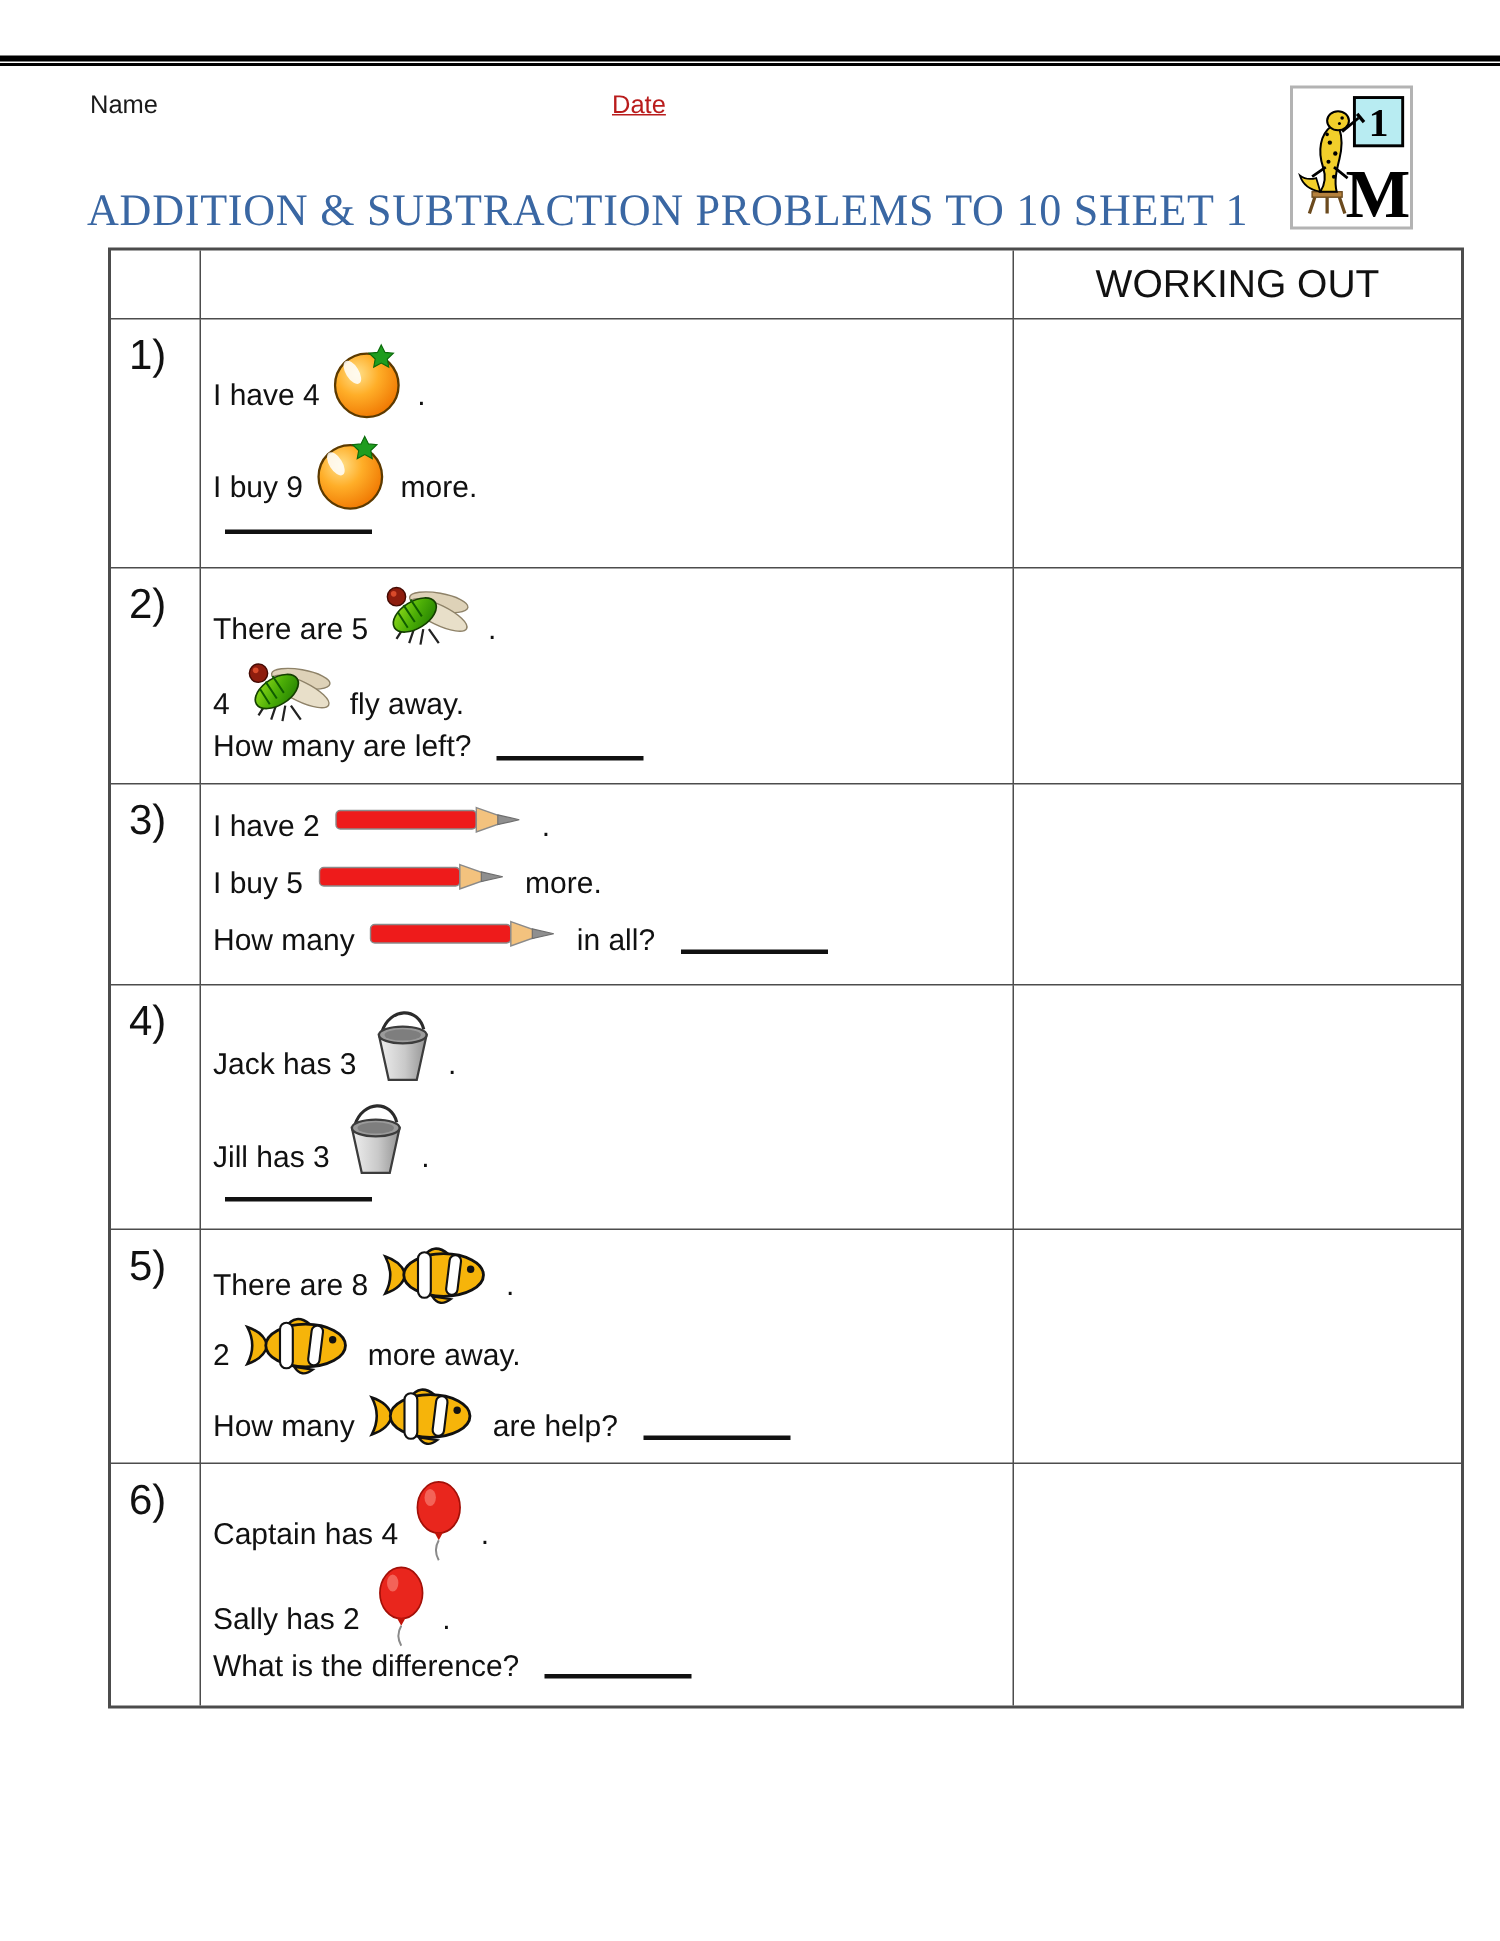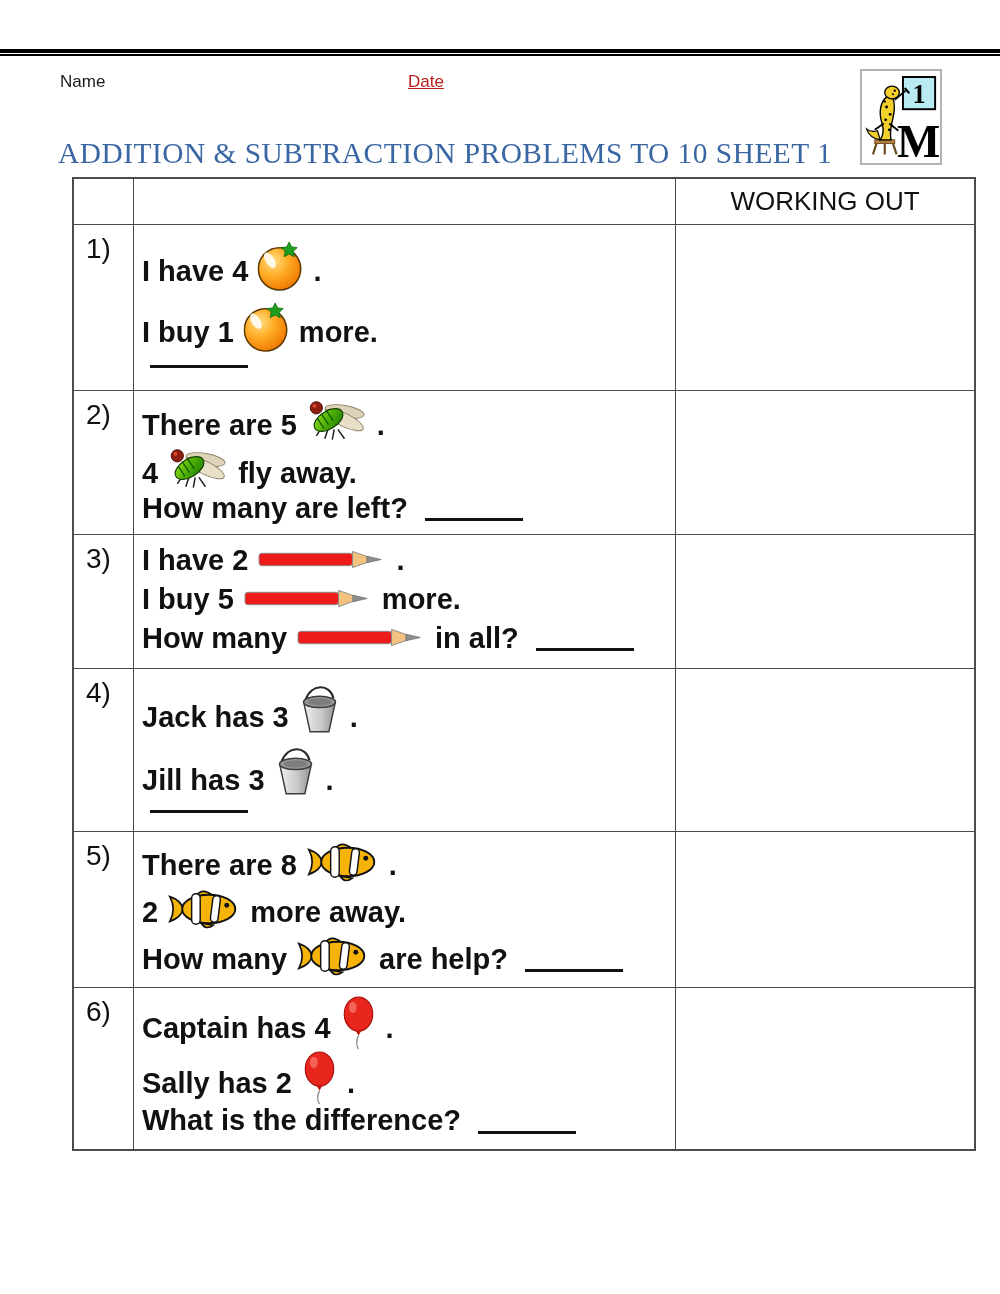--- a/index.html
+++ b/index.html
@@ -1,17 +1,17 @@
 <!DOCTYPE html>
 <html><head>
 <meta charset="utf-8">
 <style>
   html,body{margin:0;padding:0;background:#fff;}
   .page{position:relative;width:1000px;height:1212px;background:#ffffff;
-        font-family:"Liberation Sans", sans-serif;color:#111;overflow:hidden;margin-top:12px;}
+        font-family:"Liberation Sans", sans-serif;color:#111;overflow:hidden;}
 
   .top-rule{position:absolute;top:37px;left:0;width:1000px;height:1px;
             border-top:4px solid #000;border-bottom:2px solid #000;}
 
   .name-label{position:absolute;left:60px;top:60px;font-size:17px;color:#1a1a1a;}
   .date-label{position:absolute;left:408px;top:60px;font-size:17px;color:#b91c1c;text-decoration:underline;}
 
   .corner-logo{position:absolute;left:860px;top:57px;width:82px;height:96px;
                background:#fff;border:2px solid #b3b3b3;box-sizing:border-box;}
   .corner-logo svg{width:100%;height:100%;}
@@ -28,21 +28,21 @@
   .t-cell{border-right:1.5px solid #4c4c4c;border-bottom:1.5px solid #4c4c4c;
           box-sizing:border-box;overflow:hidden;}
   .last-col{border-right:none;}
   .last-row{border-bottom:none;}
   .hdr{display:flex;align-items:center;justify-content:center;
        font-size:26px;color:#111;}
   .num{font-size:28px;padding:8px 0 0 12px;}
   .prob{display:flex;flex-direction:column;justify-content:space-evenly;
         padding:2px 8px 6px 8px;}
   .line{display:flex;align-items:flex-end;column-gap:9px;
-        font-size:29px;line-height:1.08;white-space:nowrap;font-weight:bold;}
+        font-size:20px;line-height:1.08;white-space:nowrap;}
   .blank{display:inline-block;width:98px;height:4px;border-bottom:3px solid #111;
          margin-left:8px;margin-bottom:3px;}
 
   
   .ic{flex:0 0 auto;display:block;}
   .ic-orange{width:47px;height:52px;margin-bottom:-4px;}
   .ic-fly{width:62px;height:46px;margin-bottom:-2px;}
   .ic-pencil{width:130px;height:21px;margin-bottom:6px;}
   .ic-bucket{width:43px;height:55px;margin-bottom:-2px;}
   .ic-fish{width:74px;height:44px;margin-bottom:-3px;}
@@ -173,21 +173,21 @@
     <div class="t-cell num">1)</div>
     <div class="t-cell prob">
       <div class="line">
         <span>I have 4</span>
         <svg class="ic ic-orange" viewBox="0 0 48 54">
             <use href="#sym-orange"></use>
           </svg>
         <span>.</span>
       </div>
       <div class="line">
-        <span>I buy 1</span>
+        <span>I buy 9</span>
         <svg class="ic ic-orange" viewBox="0 0 48 54">
             <use href="#sym-orange"></use>
           </svg>
         <span>more.</span>
       </div>
       <div class="line">
         <span class="blank"></span>
       </div>
     </div>
     <div class="t-cell last-col"></div>

